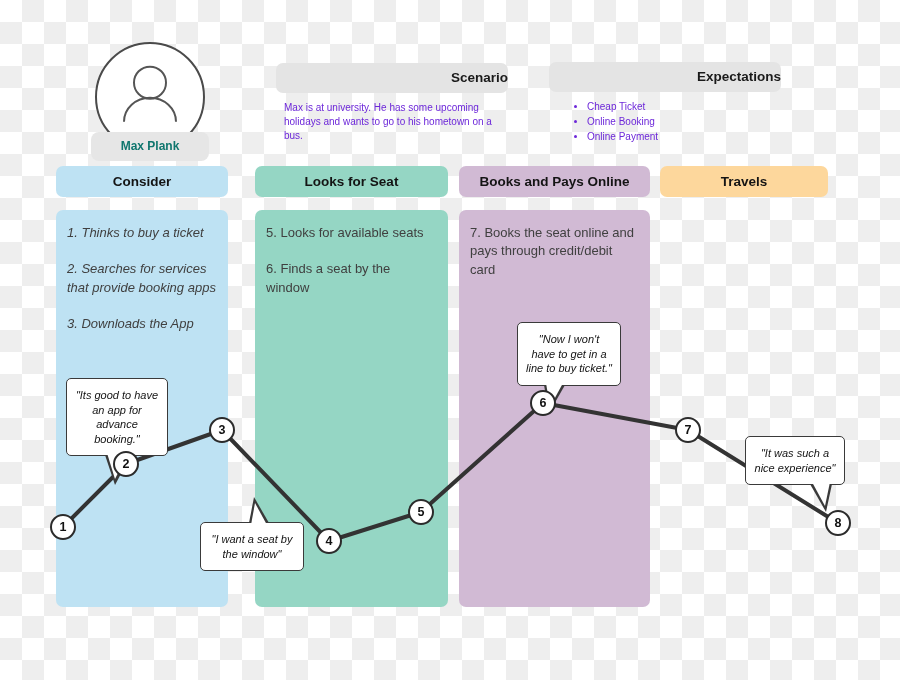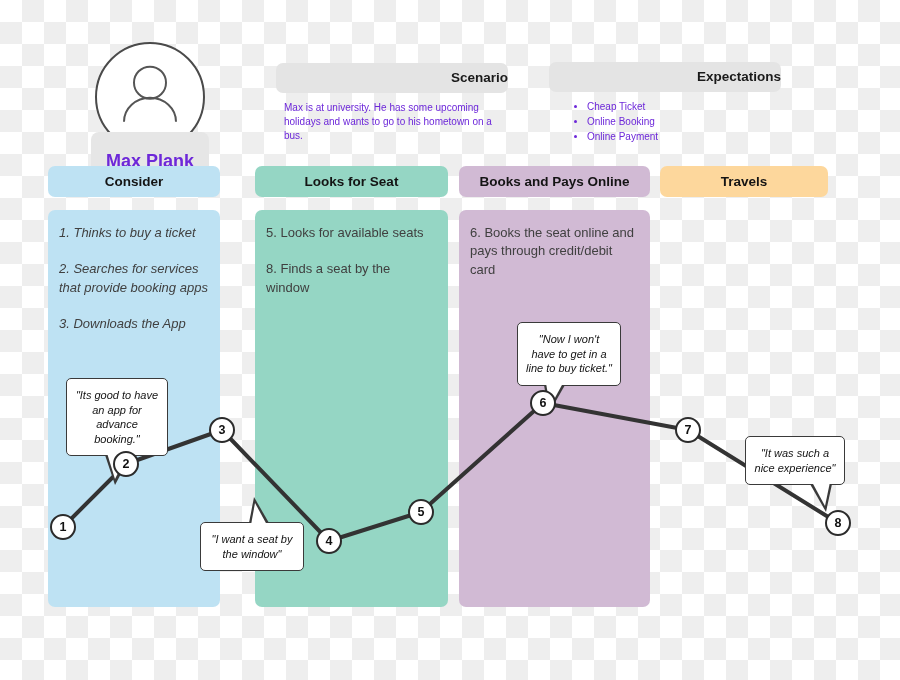--- a/index.html
+++ b/index.html
@@ -51,24 +51,24 @@
     left: 50%; top: 50%;
     transform: translate(-50%, -52%);
   }
   #persona-name {
     position: absolute;
     left: -4px; top: 90px;
     width: 118px;
     text-align: center;
     background: #e6e6e6;
     border-radius: 8px;
-    padding: 19px 4px 8px;
-    font-size: 18px;
-    font-weight: bold;
-    color: #6d28d9;
+    padding: 7px 4px 8px;
+    font-size: 12px;
+    font-weight: bold;
+    color: #0f766e;
   }
 
   
   .info-block { position: absolute; }
   .info-head {
     background: #e4e4e4;
     border-radius: 7px;
     text-align: right;
     font-size: 13.5px;
     font-weight: bold;
@@ -111,21 +111,21 @@
     padding: 14px 11px 0 11px;
   }
   .col-body p {
     margin: 0 0 18px 0;
     font-size: 13px;
     line-height: 1.42;
     color: #404040;
   }
   .col-body.italic p { font-style: italic; }
 
-  .c1 { left: 48px;  width: 172px; background: #bee2f3; }
+  .c1 { left: 56px;  width: 172px; background: #bee2f3; }
   .c2 { left: 255px; width: 193px; background: #95d6c4; }
   .c3 { left: 459px; width: 191px; background: #d1bad4; }
   .c4 { left: 660px; width: 168px; background: #fdd79c; }
 
   
   #journey {
     position: absolute;
     left: 0; top: 0;
     width: 900px; height: 680px;
     pointer-events: none;
@@ -205,25 +205,25 @@
   <div class="col-head c4">Travels</div>
 
   <div class="col-body c1 italic">
     <p>1. Thinks to buy a ticket</p>
     <p>2. Searches for services that provide booking apps</p>
     <p>3. Downloads the App</p>
   </div>
 
   <div class="col-body c2">
     <p>5. Looks for available seats</p>
-    <p>8. Finds a seat by the window</p>
+    <p>6. Finds a seat by the window</p>
   </div>
 
   <div class="col-body c3">
-    <p>6. Books the seat online and pays through credit/debit card</p>
+    <p>7. Books the seat online and pays through credit/debit card</p>
   </div>
 
 
   <svg id="journey">
     <polyline id="journey-path" fill="none" stroke="#333333" stroke-width="4" stroke-linejoin="round" stroke-linecap="round" points="63,527 126,464 222,430 329,541 421,512 543,403 688,430 838,523"></polyline>
   </svg>
 
   <div class="callout" style="left:66px; top:378px; width:102px;">
     <span>"Its good to have an app for advance booking."</span>
     <span class="tail" style="left:38px; top:100%; border-left:10px solid transparent; border-right:16px solid transparent; border-top:30px solid #3a3a3a;"></span>

